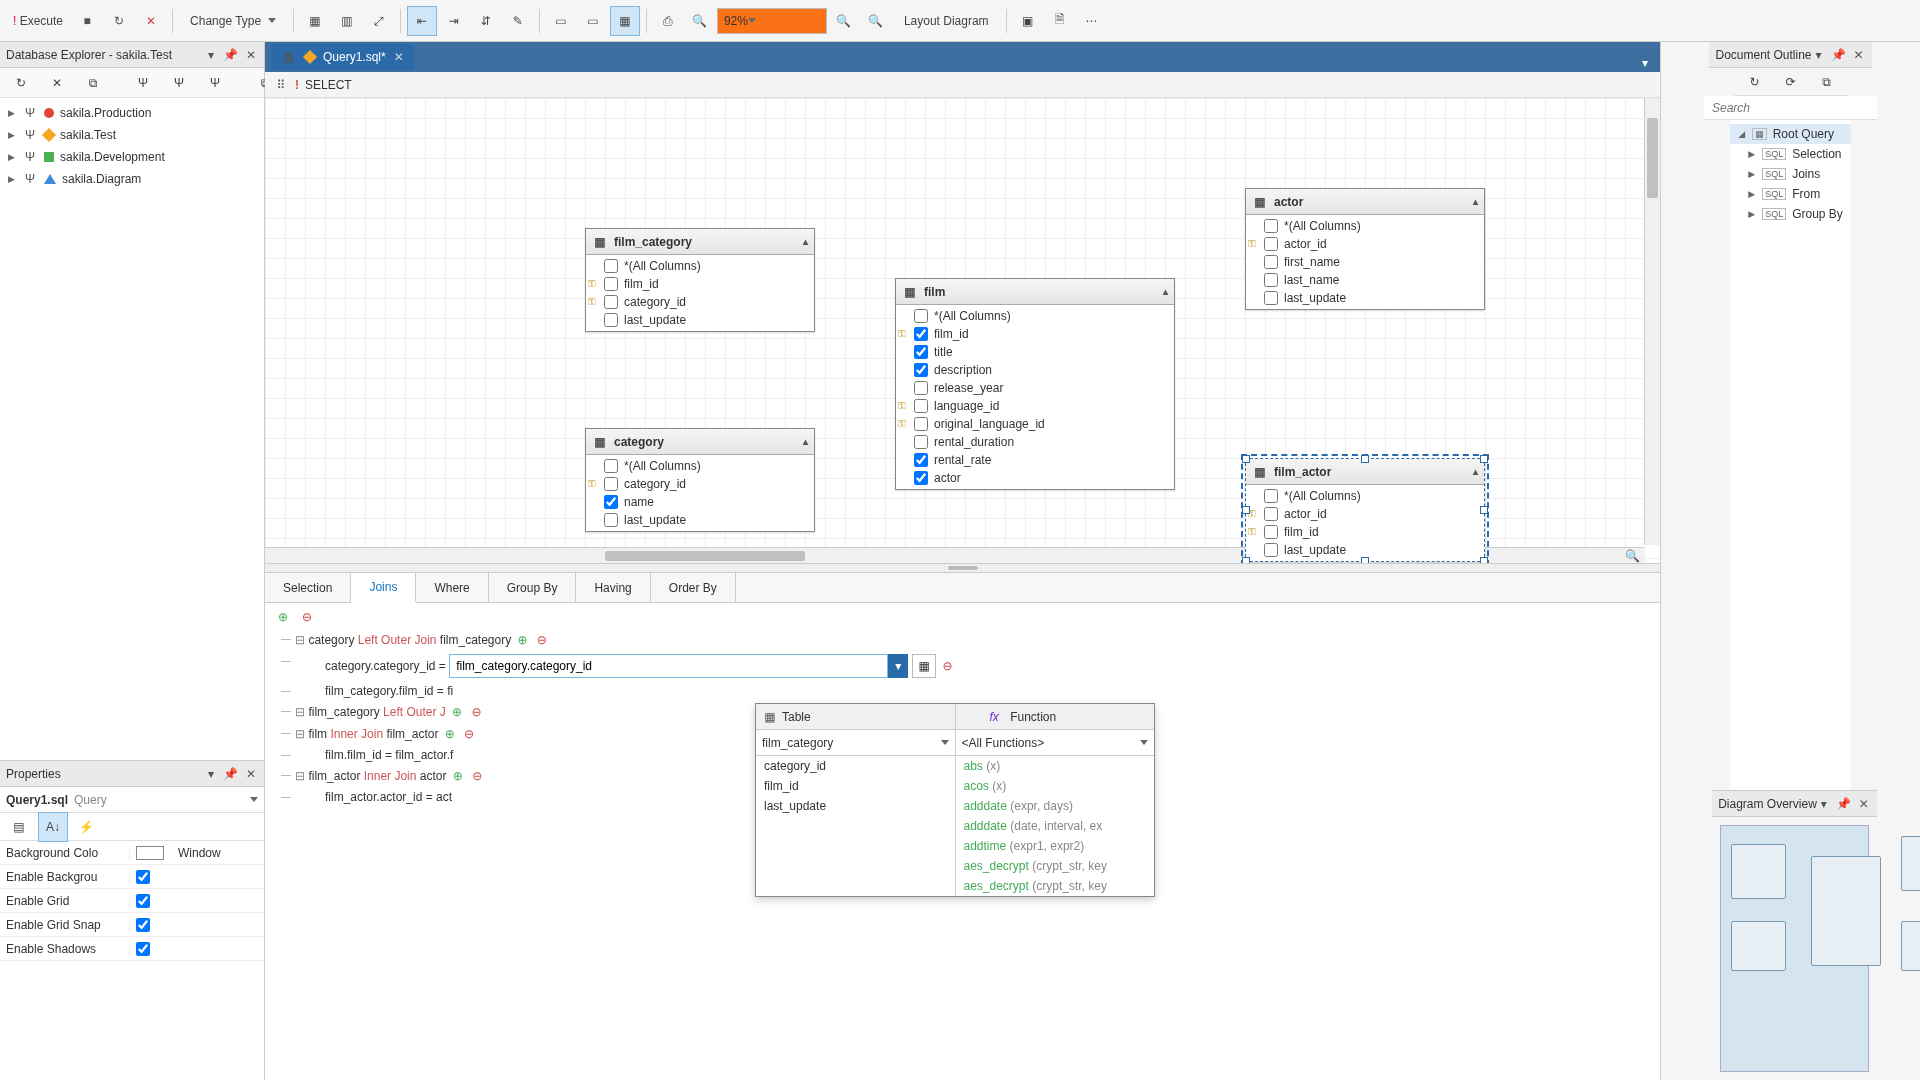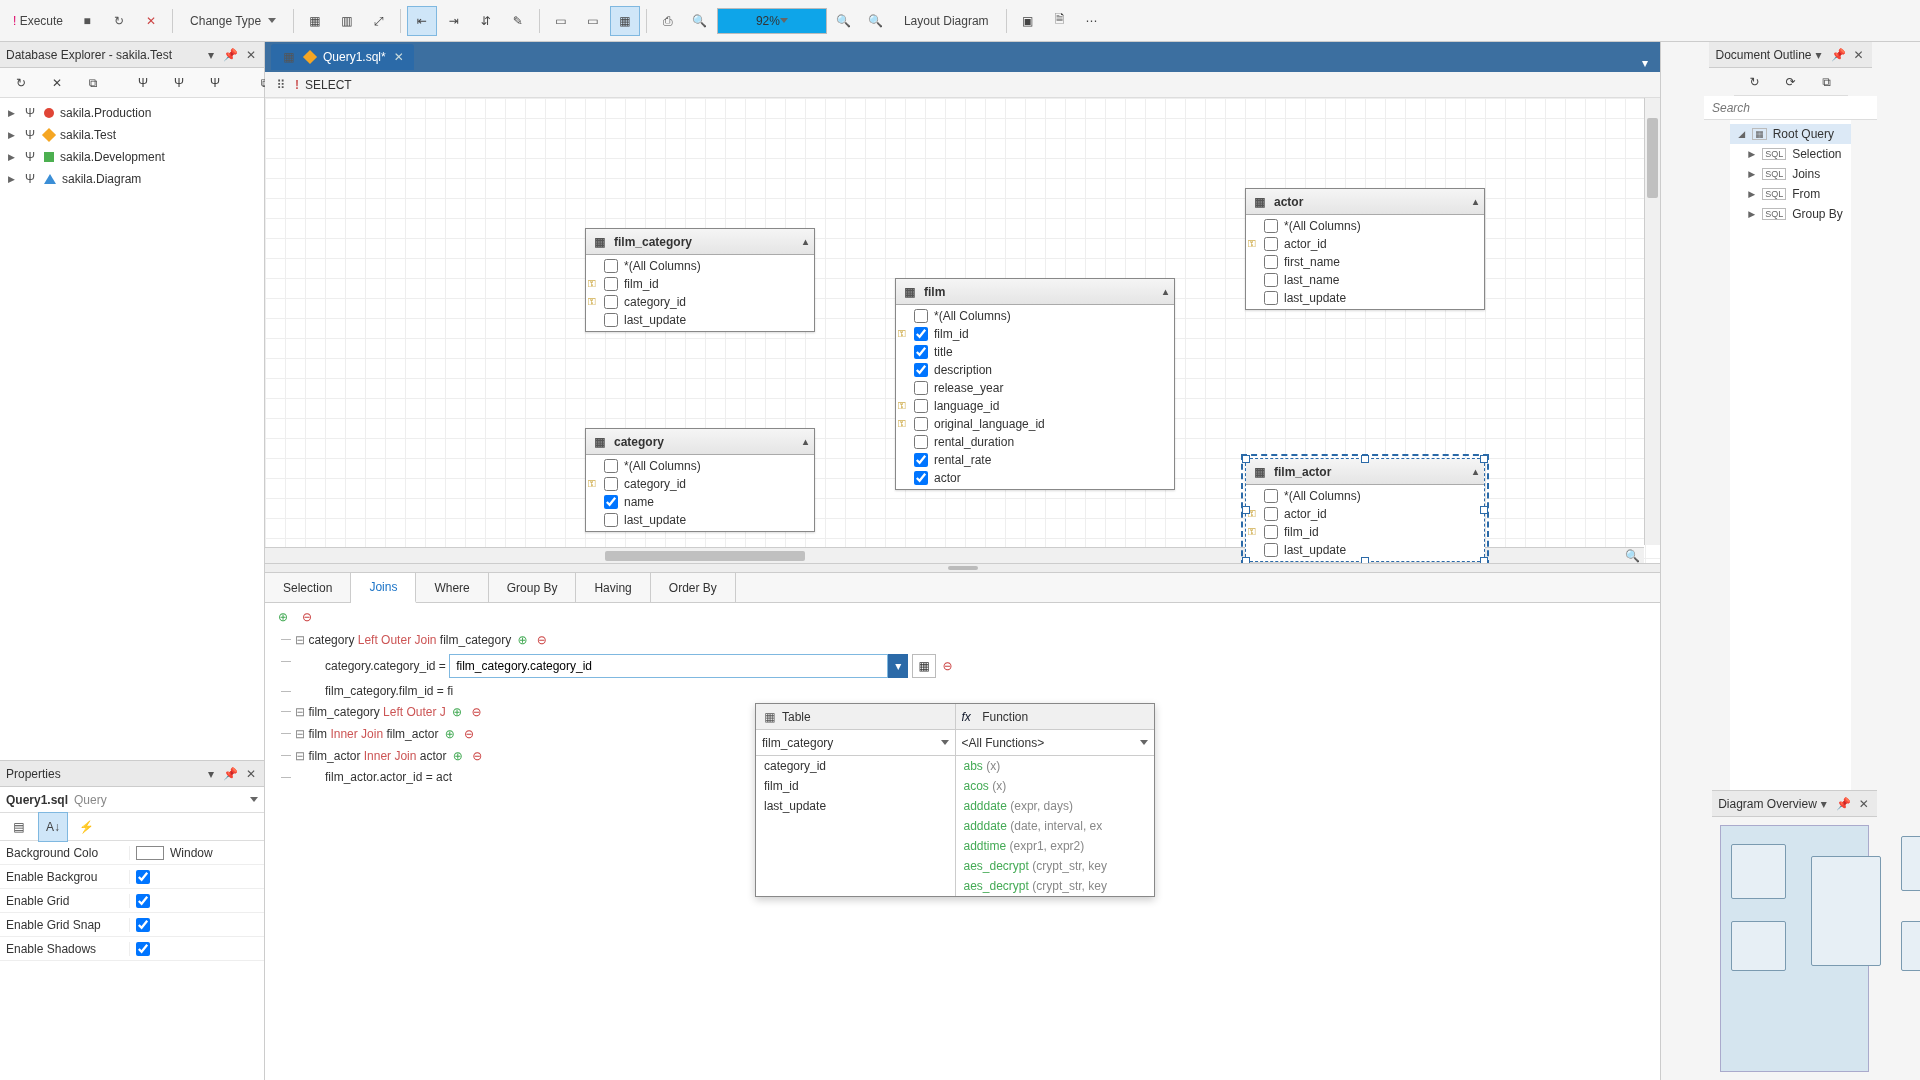--- a/index.html
+++ b/index.html
@@ -4,21 +4,21 @@
 <style>
 * { box-sizing: border-box; margin: 0; padding: 0; font-family: "Segoe UI", Tahoma, sans-serif; font-size: 12px; }
 body { background: #f5f5f5; width: 1920px; height: 1080px; overflow: hidden; color: #333; }
 
 
 .top-toolbar { height: 42px; background: #f5f5f5; border-bottom: 1px solid #ccc; display: flex; align-items: center; padding: 0 6px; gap: 2px; }
 .tb-btn { height: 30px; min-width: 30px; display: inline-flex; align-items: center; justify-content: center; padding: 0 6px; border: 1px solid transparent; cursor: pointer; color: #444; }
 .tb-btn.active { background: #cfe6f8; border: 1px solid #7fb8e0; }
 .tb-sep { width: 1px; height: 24px; background: #ccc; margin: 0 4px; }
 .tb-text { padding: 0 10px; }
-.zoom-box { width: 110px; height: 26px; border: 1px solid #bbb; background: #0ea5e9; display: flex; align-items: center; padding: 0 6px; justify-content: center; }
+.zoom-box { width: 110px; height: 26px; border: 1px solid #bbb; background: #f97316; display: flex; align-items: center; padding: 0 6px; justify-content: flex-start; }
 .dd-arrow { width: 0; height: 0; border-left: 4px solid transparent; border-right: 4px solid transparent; border-top: 5px solid #666; }
 
 
 .layout { display: flex; height: calc(100% - 42px); }
 .left { width: 265px; display: flex; flex-direction: column; border-right: 1px solid #ccc; }
 .center { flex: 1; display: flex; flex-direction: column; background: #fff; }
 .right { width: 260px; display: flex; flex-direction: column; border-left: 1px solid #ccc; align-items: center; }
 
 
 .panel-head { height: 26px; background: #eaeaea; border-bottom: 1px solid #ccc; display: flex; align-items: center; padding: 0 6px; justify-content: space-between; }
@@ -38,21 +38,21 @@
 .dot.blue { width: 0; height: 0; border-left: 6px solid transparent; border-right: 6px solid transparent; border-bottom: 10px solid #3b8ed6; background: none; border-radius: 0; }
 
 
 .props-panel { height: 320px; border-top: 1px solid #ccc; display: flex; flex-direction: column; background: #fff; }
 .props-title-row { height: 26px; border-bottom: 1px solid #ddd; display: flex; align-items: center; padding: 0 6px; gap: 6px; }
 .props-title-main { font-weight: bold; }
 .props-toolbar { height: 28px; border-bottom: 1px solid #ddd; display: flex; align-items: center; gap: 4px; padding: 0 4px; }
 .props-grid { flex: 1; overflow: auto; }
 .props-row { display: flex; border-bottom: 1px solid #eee; height: 24px; align-items: center; }
 .props-key { width: 130px; padding: 0 6px; border-right: 1px solid #eee; overflow: hidden; white-space: nowrap; text-overflow: ellipsis; }
-.props-val { flex: 1; padding: 0 6px; display: flex; align-items: flex-start; }
+.props-val { flex: 1; padding: 0 6px; display: flex; align-items: flex-start; gap: 8px; }
 .swatch { width: 28px; height: 14px; border: 1px solid #888; background: #fff; margin-right: 6px; }
 .chk { width: 14px; height: 14px; }
 
 
 .tabstrip { height: 30px; background: #3c6fa0; display: flex; align-items: flex-end; padding: 0 6px; border-bottom: 2px solid #3c6fa0; }
 .tab { height: 26px; background: #2b6aa8; color: #fff; display: flex; align-items: center; padding: 0 10px; gap: 8px; border-top-left-radius: 3px; border-top-right-radius: 3px; cursor: pointer; }
 .tab .closex { color: #cdd; }
 .diamond { width: 10px; height: 10px; background: #f5a623; transform: rotate(45deg); }
 .tabstrip-end { margin-left: auto; color: #fff; padding: 0 6px; cursor: pointer; }
 
@@ -86,21 +86,21 @@
 .jt { color: #c55; }
 .txt-input { width: 439px; height: 24px; border: 1px solid #7fb8e0; padding: 0 6px; }
 .input-wrap { display: inline-flex; align-items: center; }
 .input-dd { width: 20px; height: 24px; background: #2b6aa8; color:#fff; display:inline-flex; align-items:center; justify-content:center; cursor:pointer; }
 .input-btn { width: 24px; height: 24px; border: 1px solid #bbb; margin-left: 4px; display:inline-flex; align-items:center; justify-content:center; cursor:pointer; }
 
 .intelli { position: absolute; left: 490px; top: 100px; width: 400px; background: #fff; border: 1px solid #888; box-shadow: 0 3px 8px rgba(0,0,0,0.2); display: flex; }
 .intelli-col { flex: 1; display: flex; flex-direction: column; border-right: 1px solid #ccc; }
 .intelli-col:last-child { border-right: none; }
 .intelli-head { height: 26px; background: #f0f0f0; border-bottom: 1px solid #ccc; display: flex; align-items: center; padding: 0 6px; gap: 4px; font-style: normal; }
-.intelli-head em { font-style: italic; color: #0f172a; }
+.intelli-head em { font-style: italic; color: #6d28d9; margin-left: 28px; }
 .intelli-select { height: 26px; border-bottom: 1px solid #ccc; display: flex; align-items: center; padding: 0 6px; justify-content: space-between; background:#fff; }
 .intelli-list { flex: 1; overflow: auto; }
 .intelli-item { padding: 3px 8px; cursor: pointer; }
 .fn-kw { color: #4a5; }
 .fn-args { color: #888; }
 
 
 .outline-toolbar { height: 28px; border-bottom: 1px solid #ddd; display: flex; align-items: center; gap: 6px; padding: 0 6px; }
 .outline-search { height: 24px; border-bottom: 1px solid #ddd; }
 .outline-search input { width: 100%; height: 100%; border: none; padding: 0 8px; font-style: italic; color: #888; }
@@ -482,20 +482,21 @@
       <div id="joins-tree">
           <div class="join-line"><span style="color:#888;">⊟</span> category <span class="jt">Left Outer Join</span> film_category <span class="icon" style="color:#4a5;">⊕</span> <span class="icon" style="color:#c44;">⊖</span></div>
           <div class="join-line" style="padding-left: 50px;">category.category_id = <span class="input-wrap">
               <input class="txt-input" value="film_category.category_id" style="">
               <span class="input-dd">▾</span>
               <span class="input-btn">▦</span>
             </span> <span class="icon" style="color:#c44;">⊖</span></div>
           <div class="join-line" style="padding-left: 50px;">film_category.film_id = fi</div>
           <div class="join-line"><span style="color:#888;">⊟</span> film_category <span class="jt">Left Outer J</span> <span class="icon" style="color:#4a5;">⊕</span> <span class="icon" style="color:#c44;">⊖</span></div>
           <div class="join-line"><span style="color:#888;">⊟</span> film <span class="jt">Inner Join</span> film_actor <span class="icon" style="color:#4a5;">⊕</span> <span class="icon" style="color:#c44;">⊖</span></div>
+          <div class="join-line" style="padding-left: 50px;">film.film_id = film_actor.f</div>
           <div class="join-line"><span style="color:#888;">⊟</span> film_actor <span class="jt">Inner Join</span> actor <span class="icon" style="color:#4a5;">⊕</span> <span class="icon" style="color:#c44;">⊖</span></div>
           <div class="join-line" style="padding-left: 50px;">film_actor.actor_id = act</div>
         </div>
 
       <div class="intelli">
         <div class="intelli-col">
           <div class="intelli-head">
               <span class="icon">▦</span>
               <span>Table</span>
             </div>

